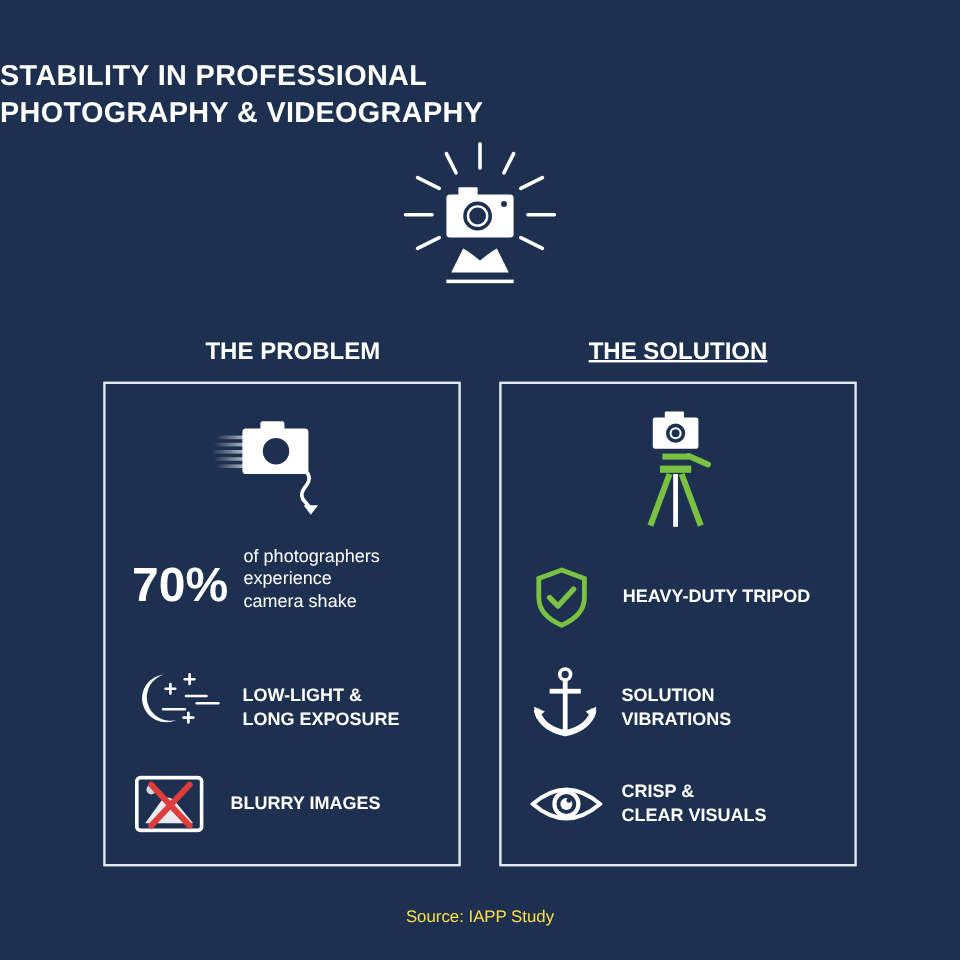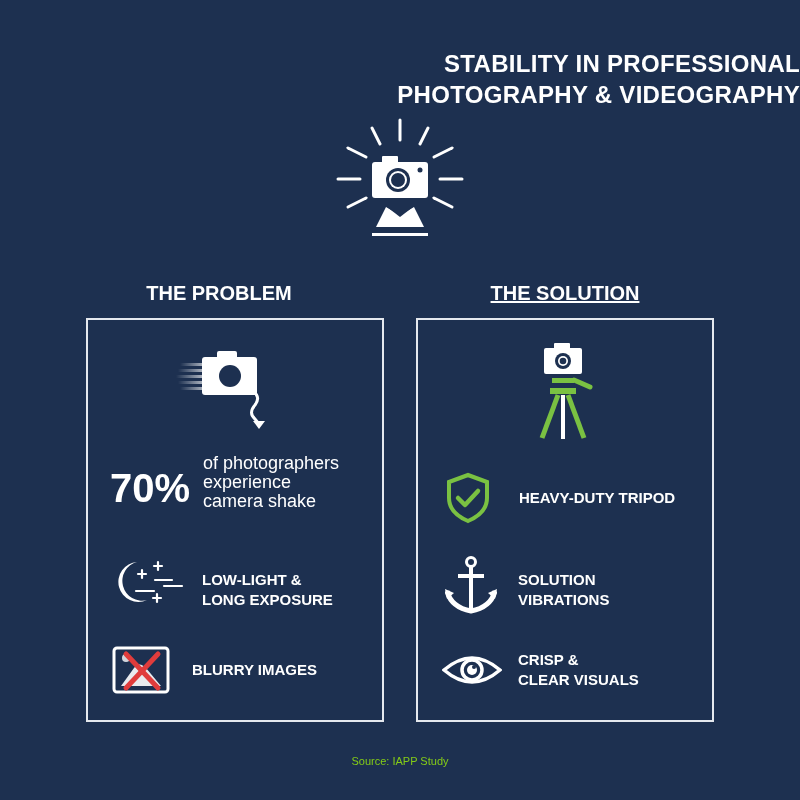--- a/index.html
+++ b/index.html
@@ -1,27 +1,27 @@
 <!DOCTYPE html>
 <html><head>
 <meta charset="utf-8">
 <style>
   html,body{margin:0;padding:0;}
   body{width:800px;height:800px;background:#1d3050;position:relative;overflow:hidden;
        font-family:"Liberation Sans","DejaVu Sans",sans-serif;color:#fff;}
-  .title{position:absolute;left:0;width:800px;top:48px;text-align:right;font-weight:700;
+  .title{position:absolute;left:0;width:800px;top:48px;text-align:left;font-weight:700;
          font-size:24px;line-height:31px;letter-spacing:0.3px;}
   .hero{position:absolute;left:330px;top:115px;width:140px;height:130px;}
   .col-head{position:absolute;top:282px;font-weight:700;font-size:20px;text-align:center;}
   .panel{position:absolute;top:318px;height:404px;border:2px solid #e4e8ee;box-sizing:border-box;}
   .abs{position:absolute;}
   .lbl{position:absolute;font-weight:700;font-size:15px;line-height:20px;}
   .stat-big{position:absolute;font-weight:700;font-size:40px;}
-  .stat-txt{position:absolute;font-size:18px;line-height:19px;}
-  .source{position:absolute;left:0;width:800px;top:755px;text-align:center;font-size:11px;color:#84cc16;}
+  .stat-txt{position:absolute;font-size:15px;line-height:19px;}
+  .source{position:absolute;left:0;width:800px;top:755px;text-align:center;font-size:14px;color:#fde047;}
 </style>
 </head>
 <body>
 
 <div class="title">
   <div>STABILITY IN PROFESSIONAL</div>
   <div>PHOTOGRAPHY &amp; VIDEOGRAPHY</div>
 </div>
 
 <svg class="hero" viewBox="0 0 140 130">
@@ -40,21 +40,21 @@
   <rect x="52" y="41" width="16" height="8" rx="1" fill="#fff"></rect>
   <circle cx="68" cy="65" r="12" fill="#1d3050"></circle>
   <circle cx="68" cy="65" r="9" fill="#fff"></circle>
   <circle cx="68" cy="65" r="7" fill="#1d3050"></circle>
   <circle cx="90" cy="55" r="2.5" fill="#1d3050"></circle>
   <polygon points="70,100 56,92 46,112 94,112 84,92" fill="#fff"></polygon>
   <polygon points="57,92 83,92 70,102" fill="#1d3050"></polygon>
   <rect x="42" y="118" width="56" height="3" fill="#fff"></rect>
 </svg>
 
-<div class="col-head" style="left:69px;width:300px;text-align:center;">THE PROBLEM</div>
+<div class="col-head" style="left:94px;width:300px;text-align:center;">THE PROBLEM</div>
 <div class="col-head" style="left:416px;width:298px;text-decoration:underline;">THE SOLUTION</div>
 
 <div class="panel" style="left:86px;width:298px;"></div>
 
 <svg class="abs" style="left:175px;top:345px;width:100px;height:85px;" viewBox="0 0 100 85">
   <defs>
     <linearGradient id="blur" x1="0" x2="1">
       <stop offset="0" stop-color="#fff" stop-opacity="0"></stop>
       <stop offset="1" stop-color="#fff" stop-opacity="0.95"></stop>
     </linearGradient>

